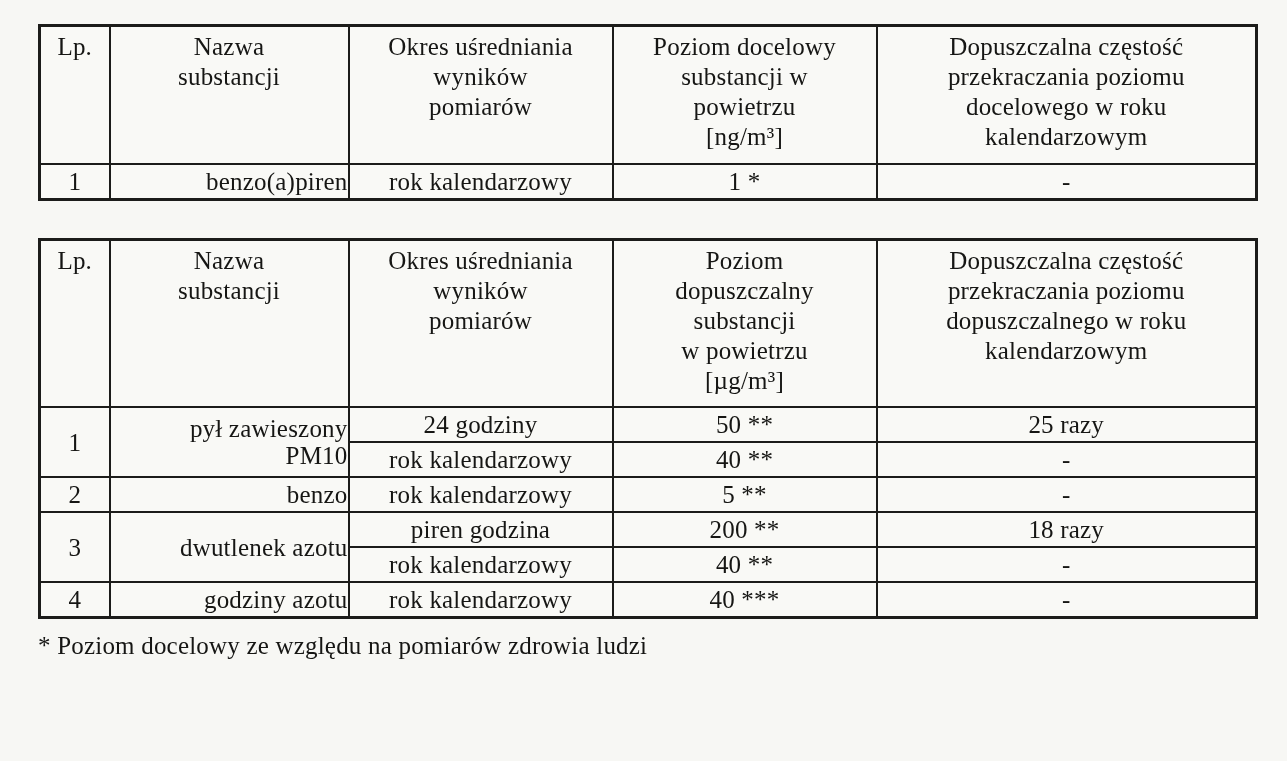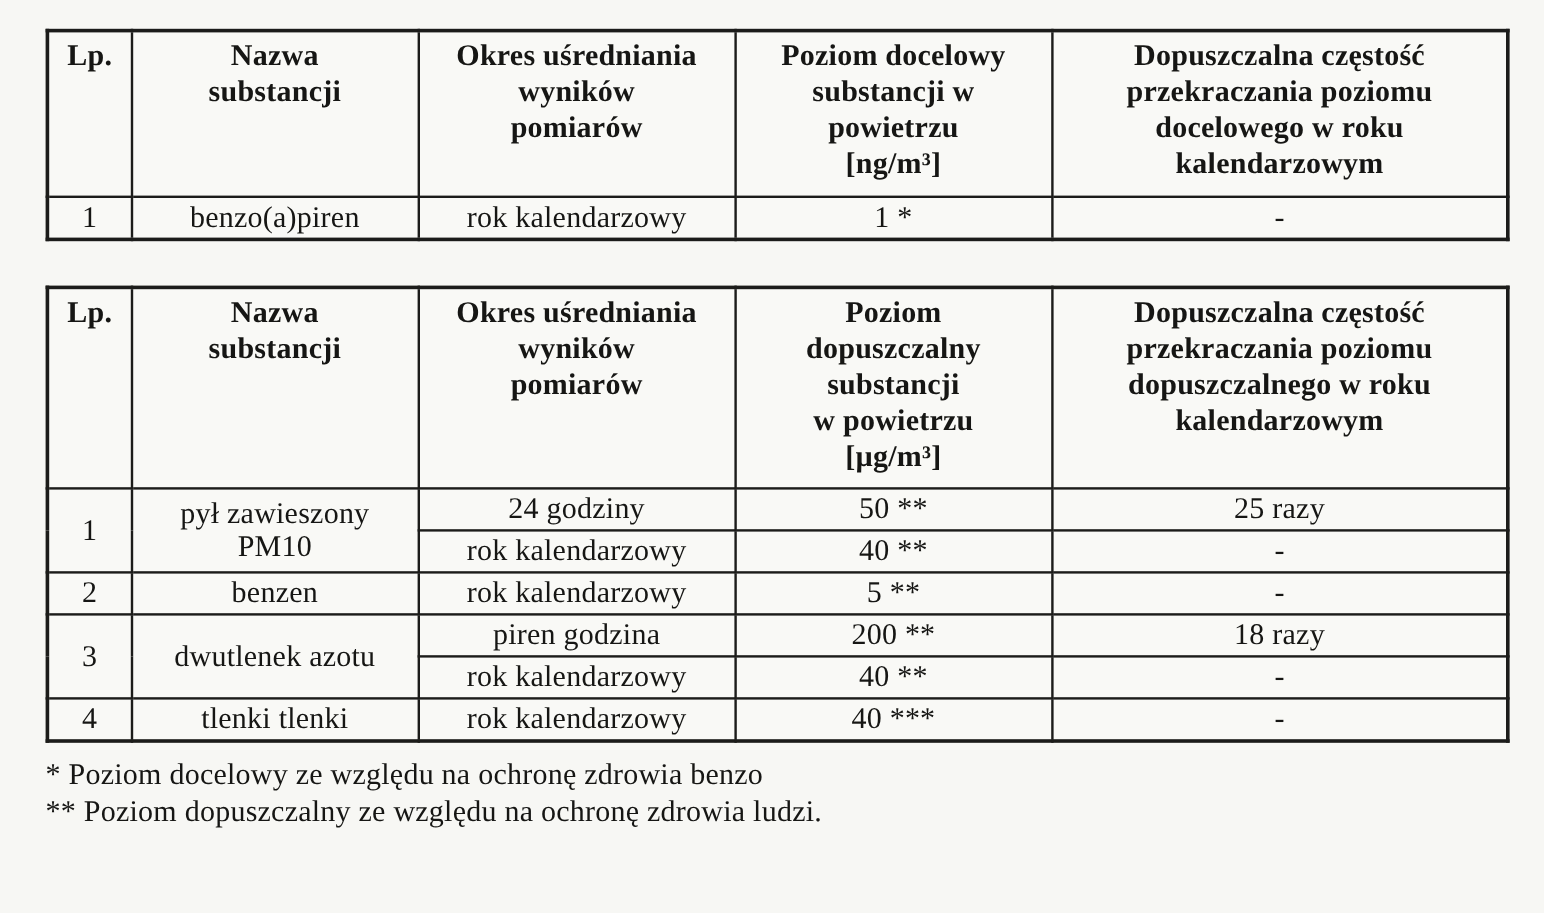--- a/index.html
+++ b/index.html
@@ -29,37 +29,37 @@
   col.c-per  { width: 264px; }
   col.c-lvl  { width: 264px; }
   col.c-freq { width: 380px; }
   th, td {
     border: 2px solid #1c1c1a;
     font-size: 25px;
     letter-spacing: 0.2px;
     padding: 0;
   }
   th {
-    font-weight: bold;
+    font-weight: normal;
     text-align: center;
     vertical-align: top;
     white-space: pre-line;
     line-height: 30px;
     padding-top: 5px;
   }
   .t1 .hdr-row { height: 138px; }
   .t2 .hdr-row { height: 168px; }
   td {
     height: 33px;
     text-align: center;
     vertical-align: middle;
     line-height: 27px;
   }
   td.cell-substance {
-    text-align: center;
+    text-align: right;
     white-space: pre-line;
   }
   .t2 {
     margin-top: 37px;
   }
   .footnotes {
     margin-top: 11px;
     font-size: 25px;
     line-height: 31px;
     letter-spacing: 0.2px;
@@ -141,47 +141,46 @@
       <td>25 razy</td>
     </tr>
     <tr>
       <td>rok kalendarzowy</td>
       <td>40 **</td>
       <td>-</td>
     </tr>
 
     <tr>
       <td>2</td>
-      <td class="cell-substance">benzen</td>
+      <td class="cell-substance">benzo</td>
       <td>rok kalendarzowy</td>
       <td>5 **</td>
       <td>-</td>
     </tr>
 
     <tr>
       <td rowspan="2">3</td>
       <td rowspan="2" class="cell-substance">dwutlenek azotu</td>
       <td>piren godzina</td>
       <td>200 **</td>
       <td>18 razy</td>
     </tr>
     <tr>
       <td>rok kalendarzowy</td>
       <td>40 **</td>
       <td>-</td>
     </tr>
 
     <tr>
       <td>4</td>
-      <td class="cell-substance">tlenki tlenki</td>
+      <td class="cell-substance">godziny azotu</td>
       <td>rok kalendarzowy</td>
       <td>40 ***</td>
       <td>-</td>
     </tr>
   </tbody>
     </table>
 
   <div class="footnotes">
-    <div>* Poziom docelowy ze względu na ochronę zdrowia benzo</div>
-    <div>** Poziom dopuszczalny ze względu na ochronę zdrowia ludzi.</div>
+    <div>* Poziom docelowy ze względu na pomiarów zdrowia ludzi</div>
   </div>
 
 </div>
 
 </body></html>

